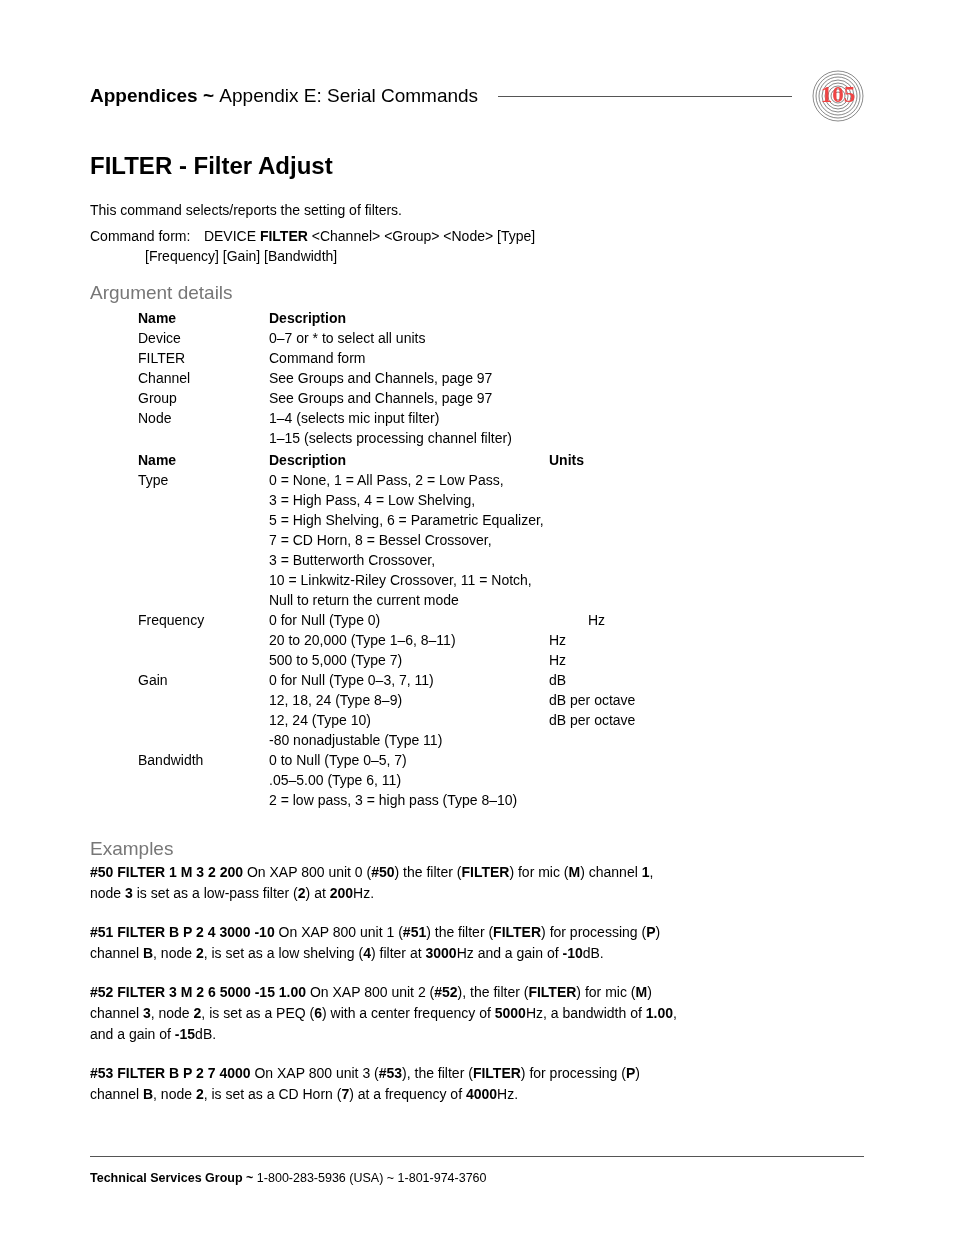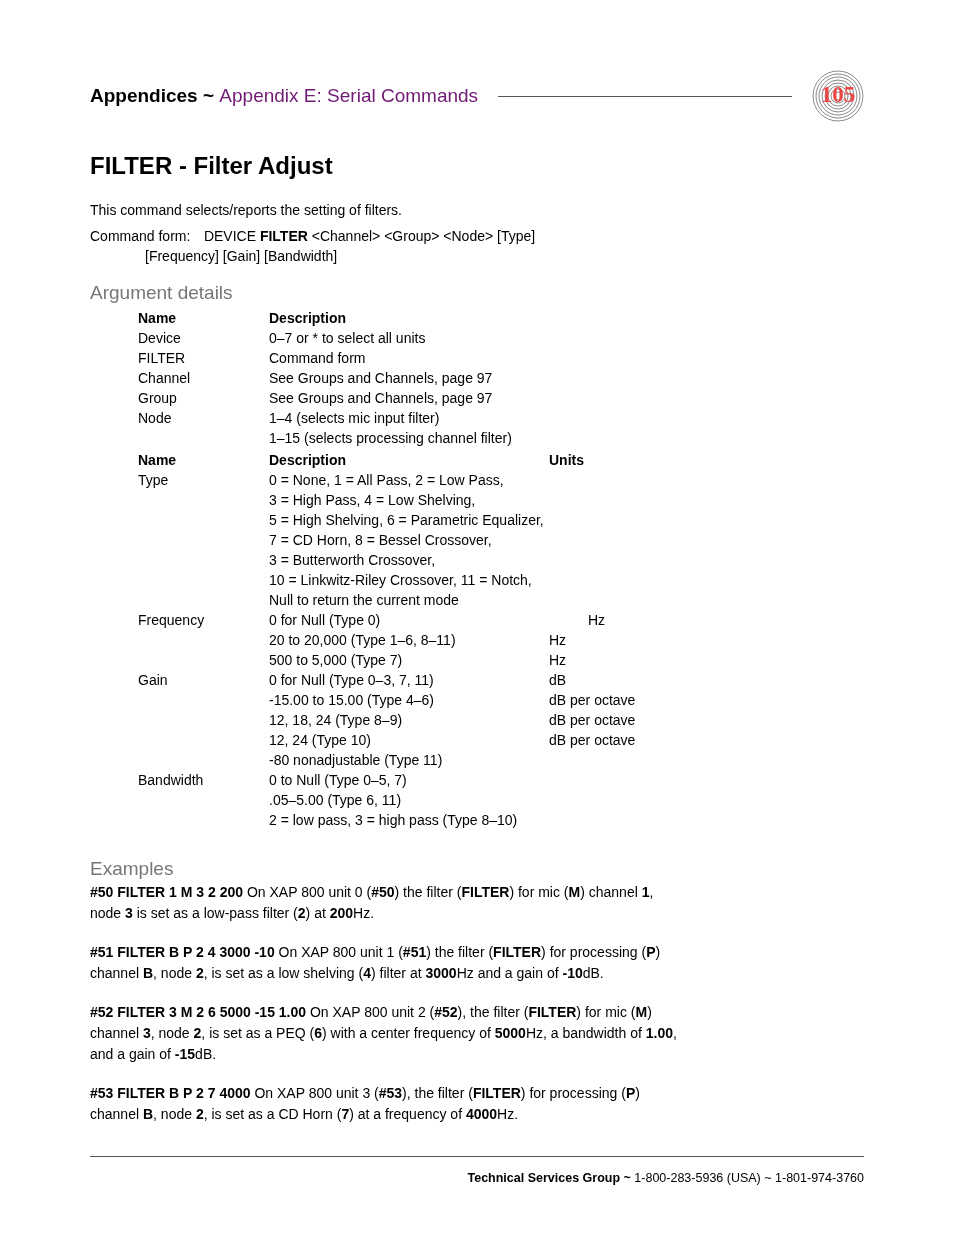--- a/index.html
+++ b/index.html
@@ -23,21 +23,21 @@
     display: flex;
     align-items: center;
     margin-bottom: 30px;
   }
   .breadcrumb {
     font-size: 19px;
     color: #000;
     white-space: nowrap;
   }
   .breadcrumb .bold { font-weight: 600; }
-  .breadcrumb .light { color: #701a75; font-weight: 400; }
+  .breadcrumb .light { color: #000000; font-weight: 400; }
   .hr-line {
     flex: 1;
     height: 1px;
     background: #555;
     margin-left: 20px;
     margin-right: 20px;
   }
   .page-number-badge {
     width: 52px;
     height: 52px;
@@ -88,21 +88,21 @@
   table.argtable td.col-desc { width: 280px; padding-left: 16px; }
   table.argtable td.col-units { }
   table.argtable tr.hrow td { font-weight: 700; padding-top:4px; }
   .examples-block { font-size: 14px; line-height: 1.5; }
   .examples-block p { margin: 0 0 18px 0; max-width: 590px;}
   .footer {
     position: absolute;
     bottom: 50px;
     left: 90px;
     right: 90px;
-    text-align: right;
+    text-align: left;
     font-size: 12.5px;
   }
   .footer .fb { font-weight:700; }
   .footer-line {
     height:1px;
     background:#555;
     margin-bottom: 14px;
   }
   b { font-weight:700; }
 </style>
@@ -248,25 +248,20 @@
           <td class="col-desc">500 to 5,000 (Type 7)</td>
           <td class="col-units" style="white-space:pre;">Hz</td>
         </tr>
         <tr>
           <td class="col-name">Gain</td>
           <td class="col-desc">0 for Null (Type 0–3, 7, 11)</td>
           <td class="col-units" style="white-space:pre;margin-top:12px;">dB</td>
         </tr>
         <tr>
           <td class="col-name"></td>
-          <td class="col-desc">-15.00 to 15.00 (Type 4–6)</td>
-          <td class="col-units" style="white-space:pre;">dB per octave</td>
-        </tr>
-        <tr>
-          <td class="col-name"></td>
           <td class="col-desc">12, 18, 24 (Type 8–9)</td>
           <td class="col-units" style="white-space:pre;">dB per octave</td>
         </tr>
         <tr>
           <td class="col-name"></td>
           <td class="col-desc">12, 24 (Type 10)</td>
           <td class="col-units" style="white-space:pre;">dB per octave</td>
         </tr>
         <tr>
           <td class="col-name"></td>

